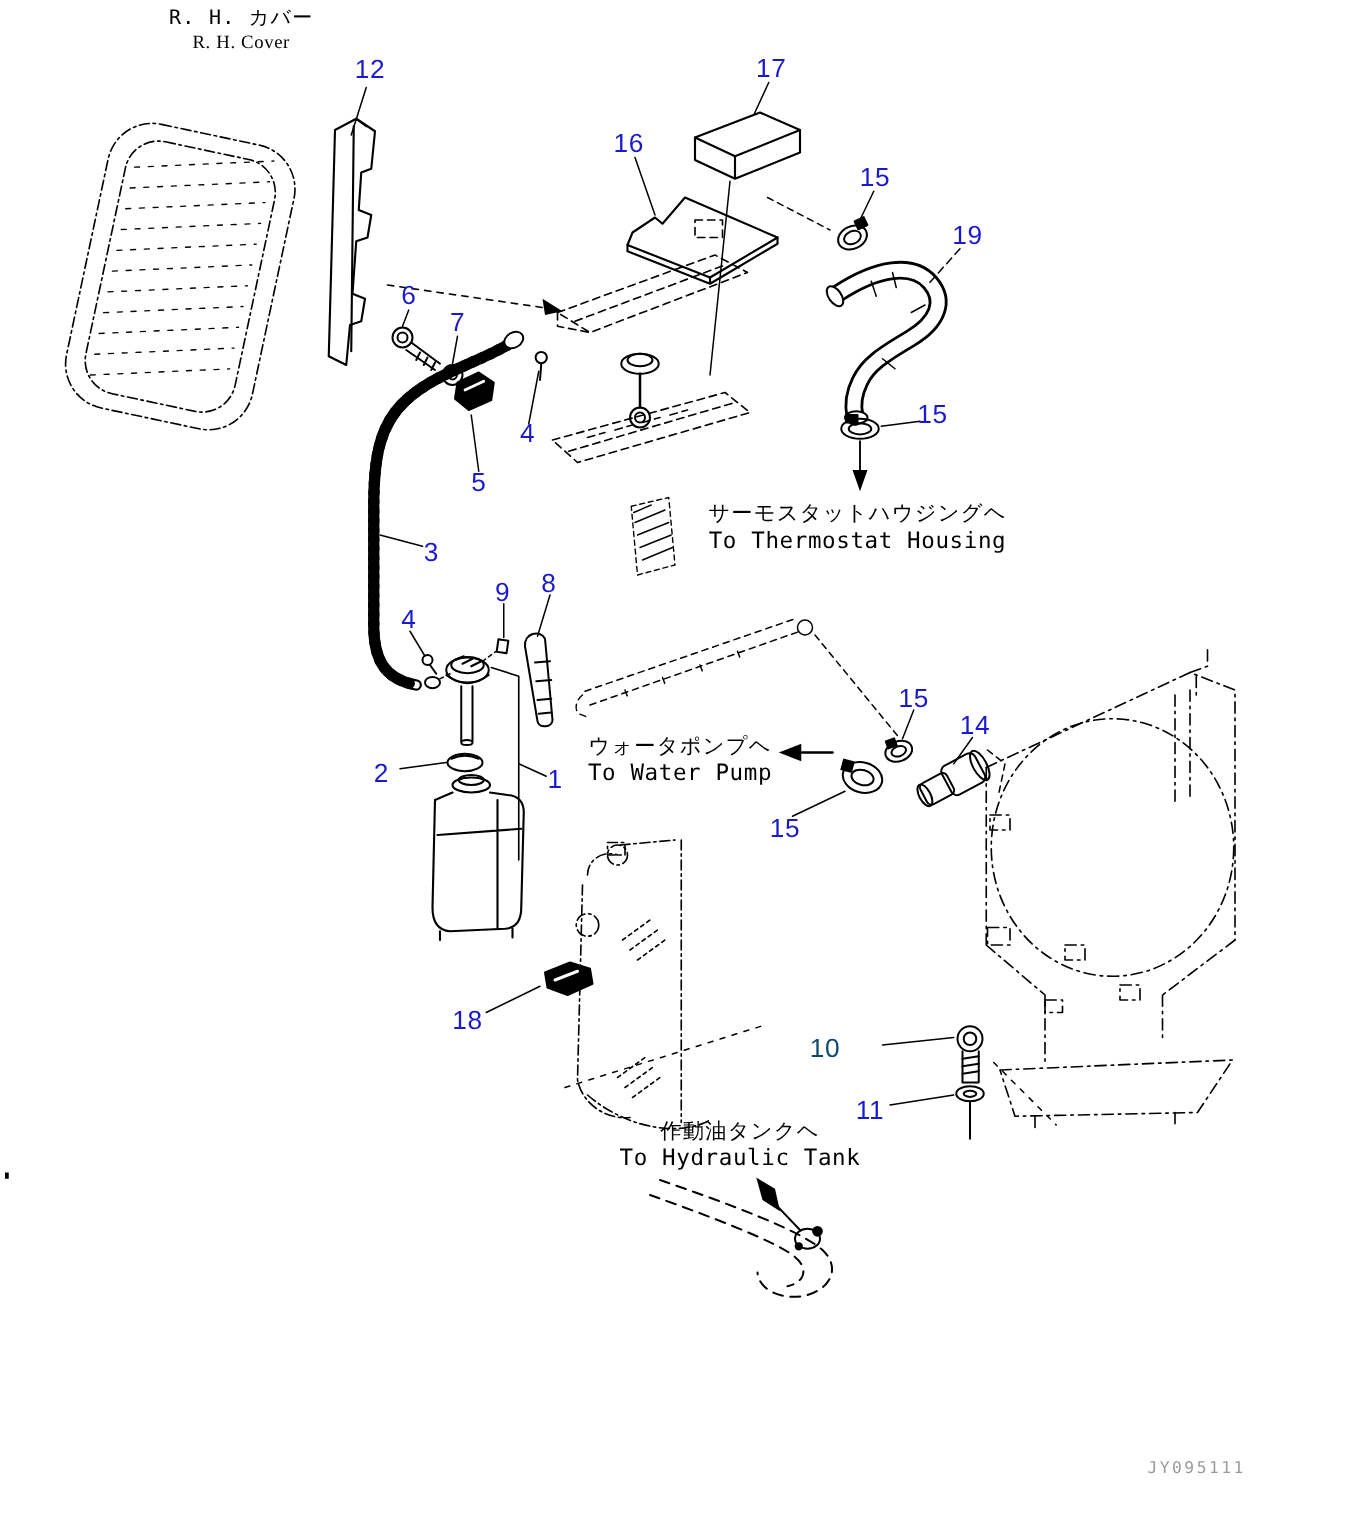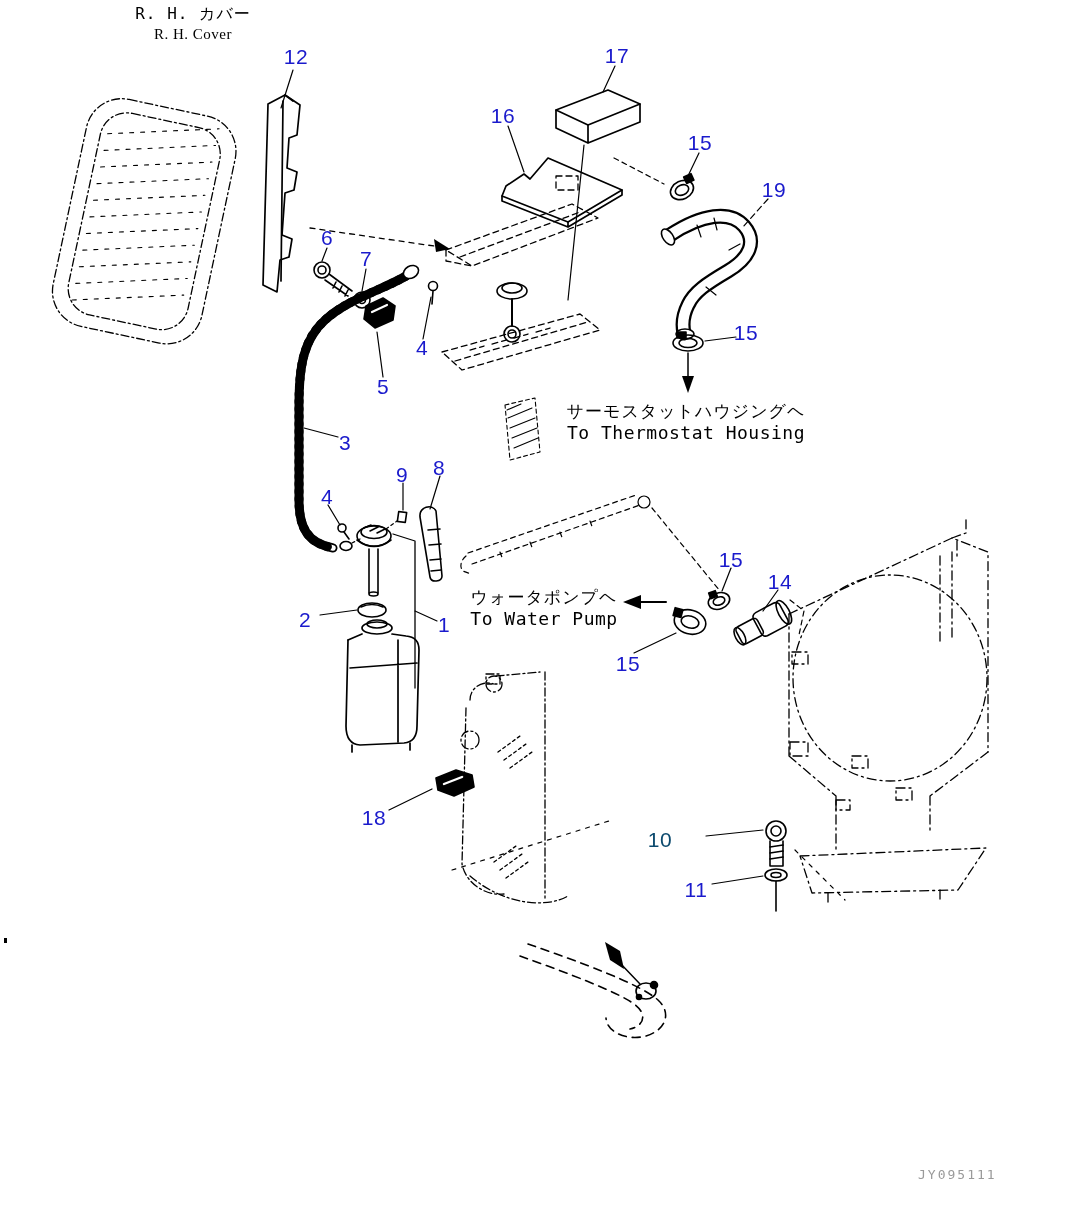--- a/index.html
+++ b/index.html
@@ -327,20 +327,24 @@
   <div class="caption" style="left:544px;top:586px;">
     <span class="jp">ウォータポンプヘ</span>
     <span class="en">To Water Pump</span>
   </div>
 
   <div class="caption" style="left:686px;top:400px;">
     <span class="jp">サーモスタットハウジングヘ</span>
     <span class="en">To Thermostat Housing</span>
   </div>
 
+  <div class="caption" style="left:592px;top:894px;">
+    <span class="jp">作動油タンクヘ</span>
+    <span class="en">To Hydraulic Tank</span>
+  </div>
 
   <div id="part-labels">
       <span class="plabel" style="left: 296px; top: 56px; color: rgb(26, 26, 204);">12</span>
       <span class="plabel" style="left: 617px; top: 55px; color: rgb(26, 26, 204);">17</span>
       <span class="plabel" style="left: 503px; top: 115px; color: rgb(26, 26, 204);">16</span>
       <span class="plabel" style="left: 700px; top: 142px; color: rgb(26, 26, 204);">15</span>
       <span class="plabel" style="left: 774px; top: 189px; color: rgb(26, 26, 204);">19</span>
       <span class="plabel" style="left: 327px; top: 237px; color: rgb(26, 26, 204);">6</span>
       <span class="plabel" style="left: 366px; top: 258px; color: rgb(26, 26, 204);">7</span>
       <span class="plabel" style="left: 746px; top: 332px; color: rgb(26, 26, 204);">15</span>

